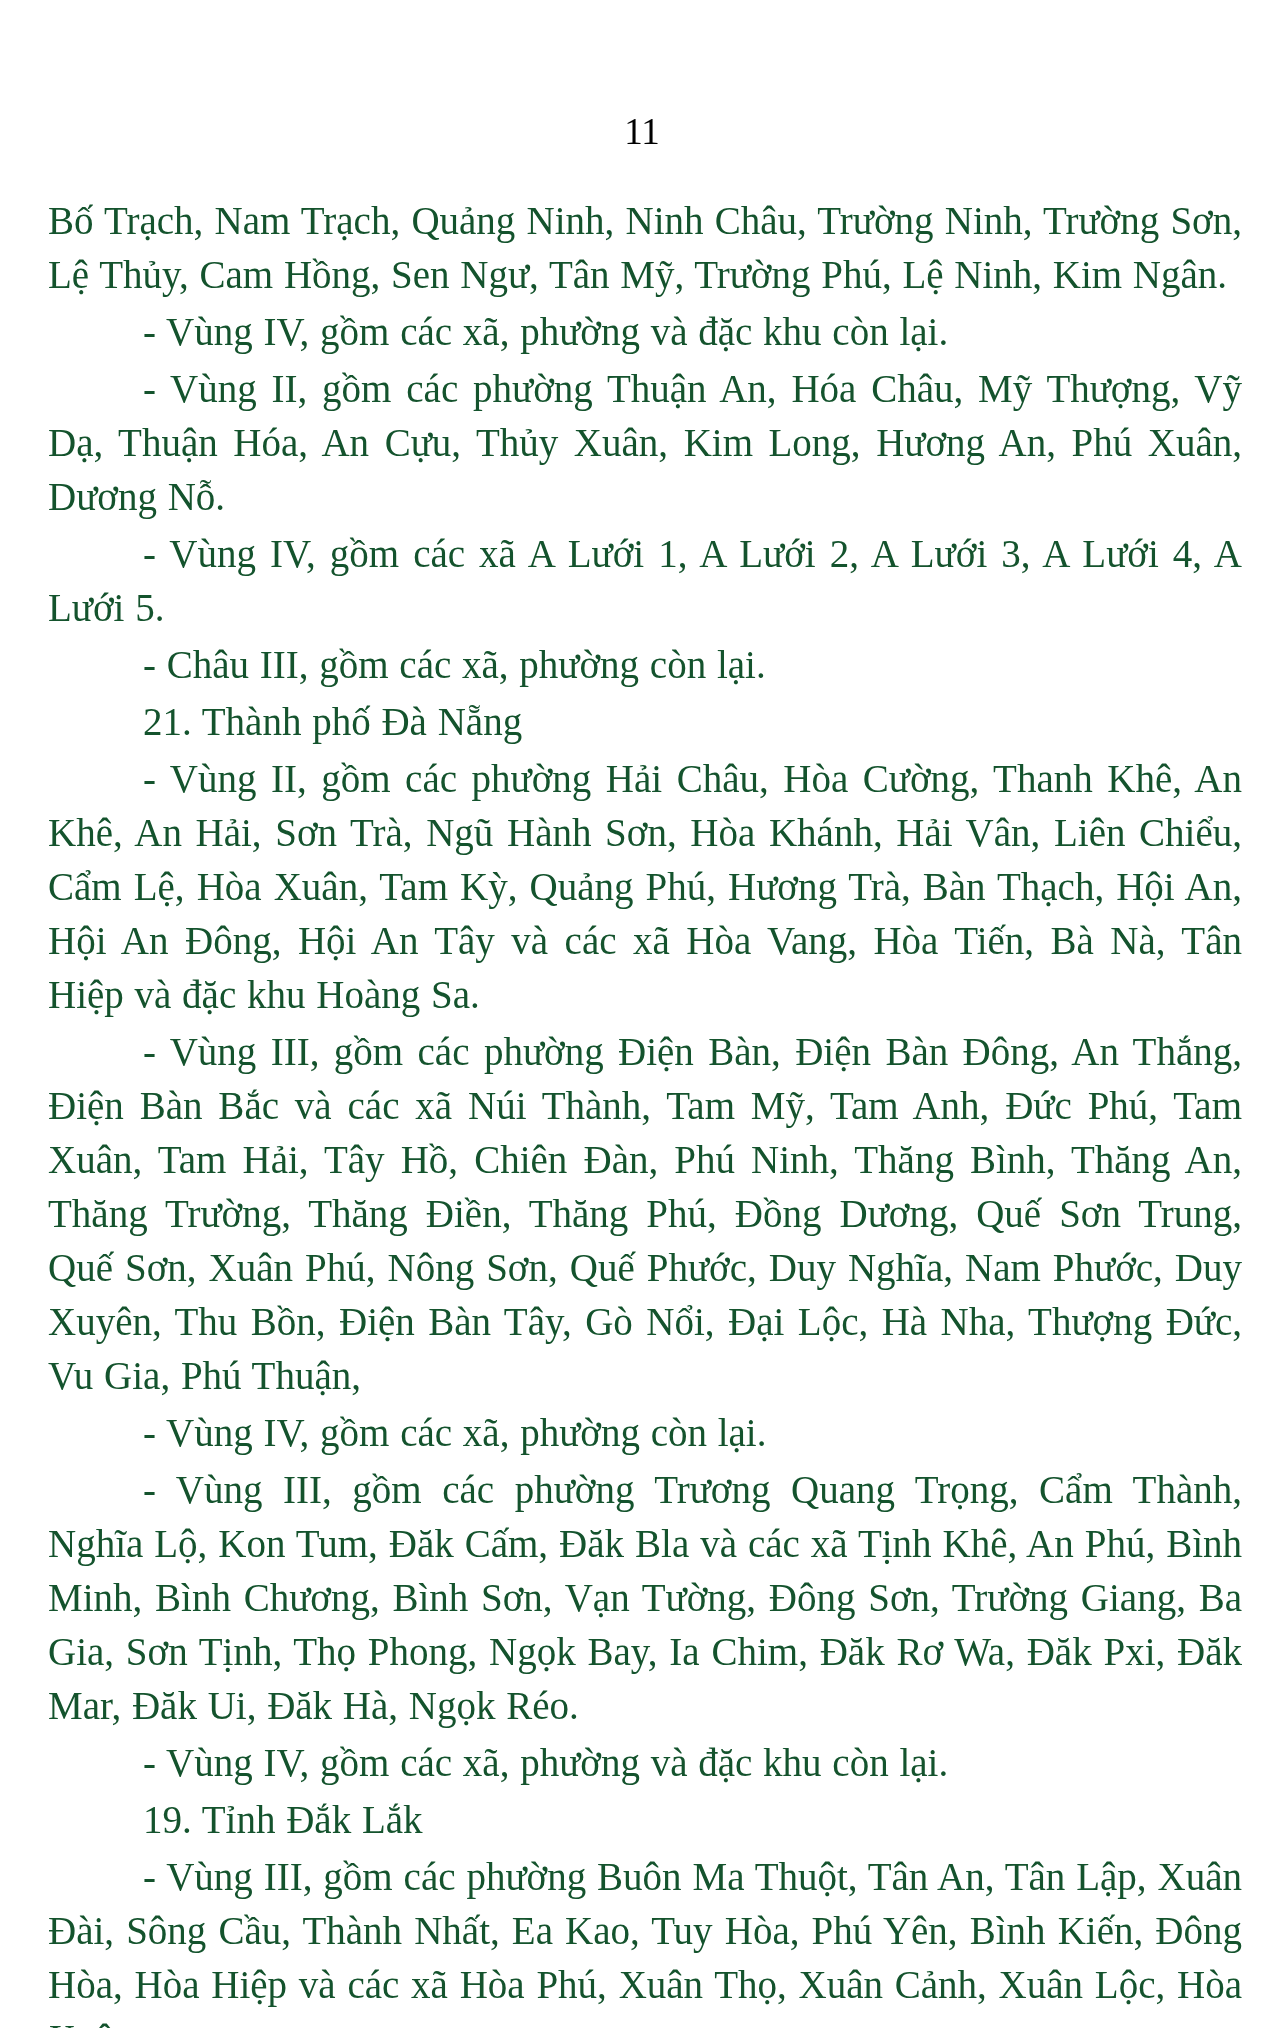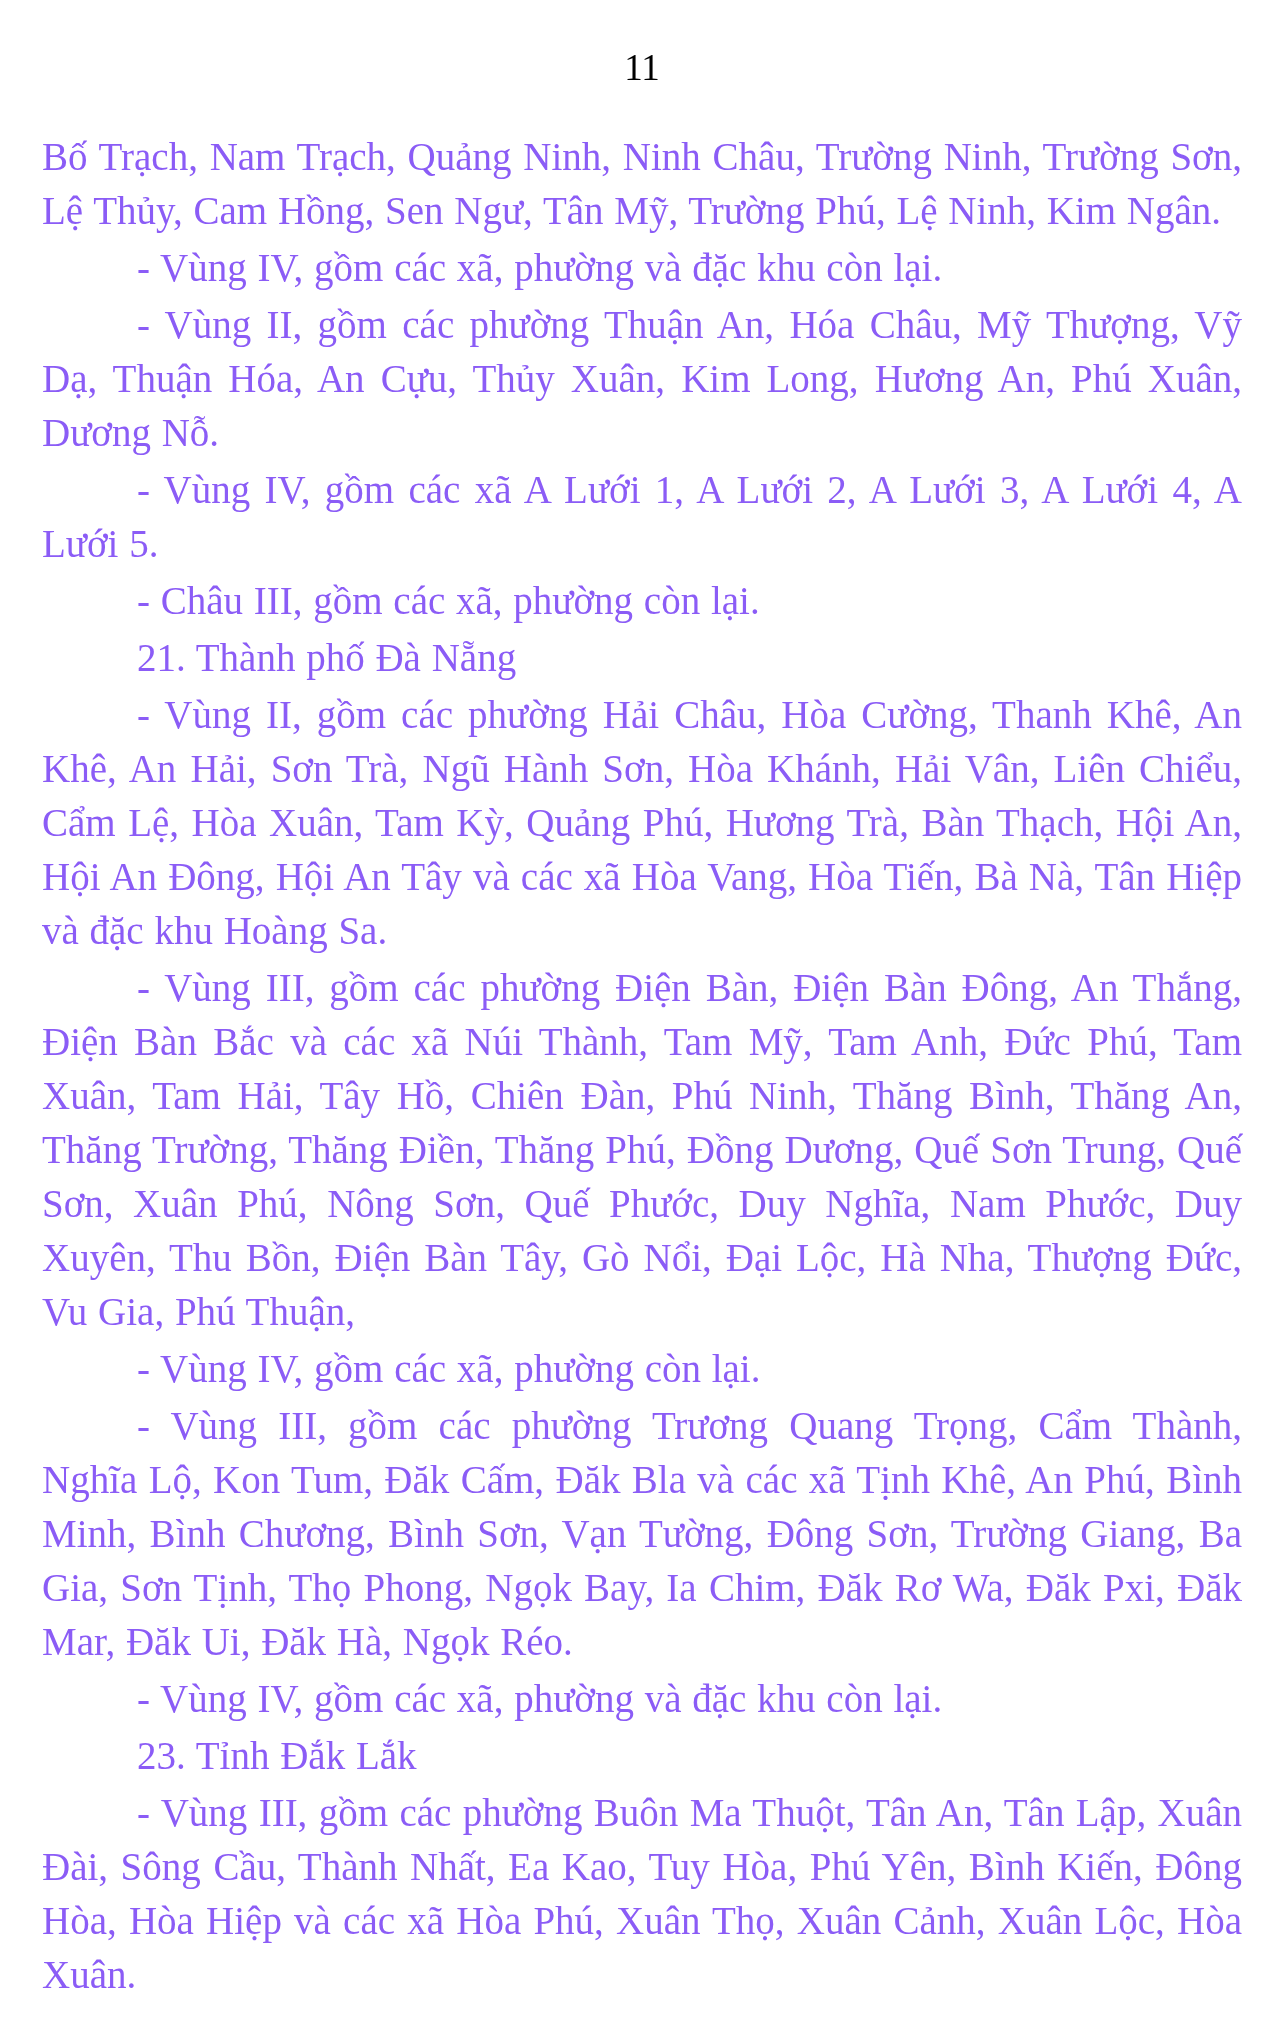--- a/index.html
+++ b/index.html
@@ -9,39 +9,39 @@
   }
   .page {
     position: relative;
     width: 1284px;
     height: 2028px;
     background: #ffffff;
     color: #000000;
     font-family: "Liberation Serif", "DejaVu Serif", serif;
     overflow: hidden;
     box-sizing: border-box;
-    padding-top: 48px;
+    padding-top: 112px;
   }
   .page-number {
     text-align: center;
     font-size: 37px;
     line-height: 40px;
     margin-bottom: 42px;
     color: #000000;
   }
   .content {
     padding-left: 38px;
     padding-right: 42px;
   }
   .content p {
     font-size: 39px;
     line-height: 54px;
-    margin: 0 0 3px 4px;
+    margin: 0 0 3px 10px;
     text-align: justify;
-    color: #8b5cf6;
+    color: #14532d;
     word-spacing: 1px;
   }
   .content p.continuation {
     text-indent: 0;
   }
   .content p.section-heading,
   .content p.region-item {
     text-indent: 95px;
   }
 </style>
@@ -55,16 +55,16 @@
       <p class="region-item">- Vùng IV, gồm các xã, phường và đặc khu còn lại.</p>
       <p class="region-item">- Vùng II, gồm các phường Thuận An, Hóa Châu, Mỹ Thượng, Vỹ Dạ, Thuận Hóa, An Cựu, Thủy Xuân, Kim Long, Hương An, Phú Xuân, Dương Nỗ.</p>
       <p class="region-item">- Vùng IV, gồm các xã A Lưới 1, A Lưới 2, A Lưới 3, A Lưới 4, A Lưới 5.</p>
       <p class="region-item">- Châu III, gồm các xã, phường còn lại.</p>
       <p class="section-heading">21. Thành phố Đà Nẵng</p>
       <p class="region-item">- Vùng II, gồm các phường Hải Châu, Hòa Cường, Thanh Khê, An Khê, An Hải, Sơn Trà, Ngũ Hành Sơn, Hòa Khánh, Hải Vân, Liên Chiểu, Cẩm Lệ, Hòa Xuân, Tam Kỳ, Quảng Phú, Hương Trà, Bàn Thạch, Hội An, Hội An Đông, Hội An Tây và các xã Hòa Vang, Hòa Tiến, Bà Nà, Tân Hiệp và đặc khu Hoàng Sa.</p>
       <p class="region-item">- Vùng III, gồm các phường Điện Bàn, Điện Bàn Đông, An Thắng, Điện Bàn Bắc và các xã Núi Thành, Tam Mỹ, Tam Anh, Đức Phú, Tam Xuân, Tam Hải, Tây Hồ, Chiên Đàn, Phú Ninh, Thăng Bình, Thăng An, Thăng Trường, Thăng Điền, Thăng Phú, Đồng Dương, Quế Sơn Trung, Quế Sơn, Xuân Phú, Nông Sơn, Quế Phước, Duy Nghĩa, Nam Phước, Duy Xuyên, Thu Bồn, Điện Bàn Tây, Gò Nổi, Đại Lộc, Hà Nha, Thượng Đức, Vu Gia, Phú Thuận,</p>
       <p class="region-item">- Vùng IV, gồm các xã, phường còn lại.</p>
       <p class="region-item">- Vùng III, gồm các phường Trương Quang Trọng, Cẩm Thành, Nghĩa Lộ, Kon Tum, Đăk Cấm, Đăk Bla và các xã Tịnh Khê, An Phú, Bình Minh, Bình Chương, Bình Sơn, Vạn Tường, Đông Sơn, Trường Giang, Ba Gia, Sơn Tịnh, Thọ Phong, Ngọk Bay, Ia Chim, Đăk Rơ Wa, Đăk Pxi, Đăk Mar, Đăk Ui, Đăk Hà, Ngọk Réo.</p>
       <p class="region-item">- Vùng IV, gồm các xã, phường và đặc khu còn lại.</p>
-      <p class="section-heading">23. Tỉnh Đắk Lắk</p>
+      <p class="section-heading">19. Tỉnh Đắk Lắk</p>
       <p class="region-item">- Vùng III, gồm các phường Buôn Ma Thuột, Tân An, Tân Lập, Xuân Đài, Sông Cầu, Thành Nhất, Ea Kao, Tuy Hòa, Phú Yên, Bình Kiến, Đông Hòa, Hòa Hiệp và các xã Hòa Phú, Xuân Thọ, Xuân Cảnh, Xuân Lộc, Hòa Xuân.</p>
     </div>
 </div>
 
 </body></html>

